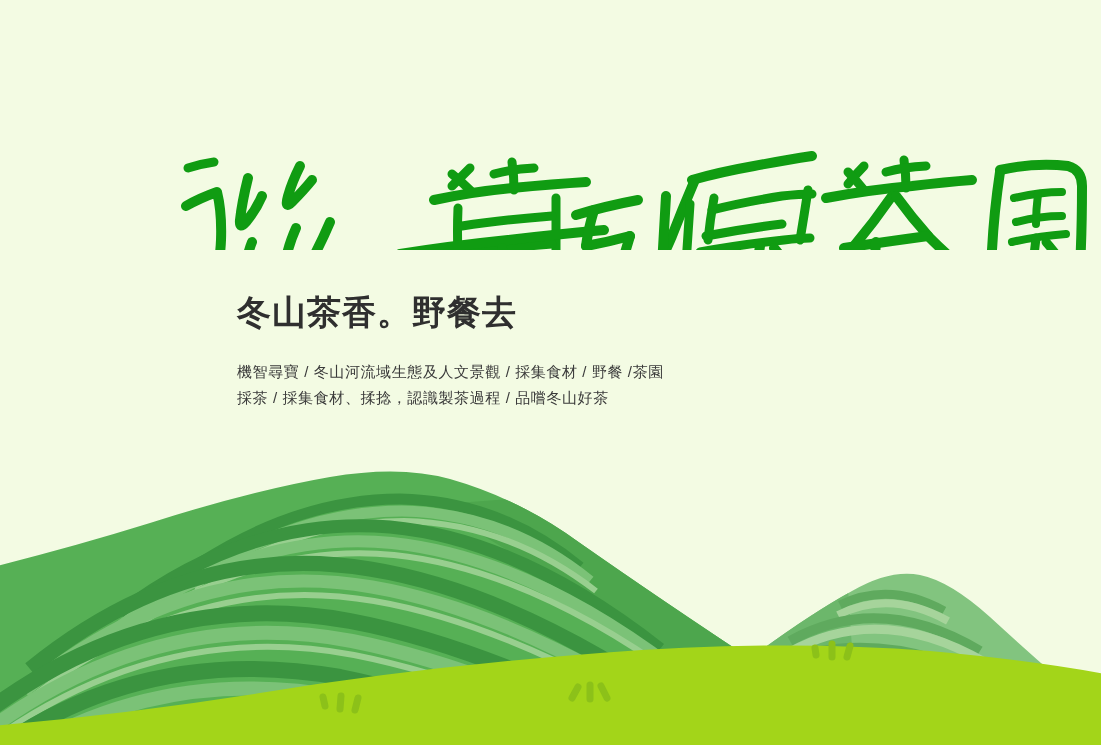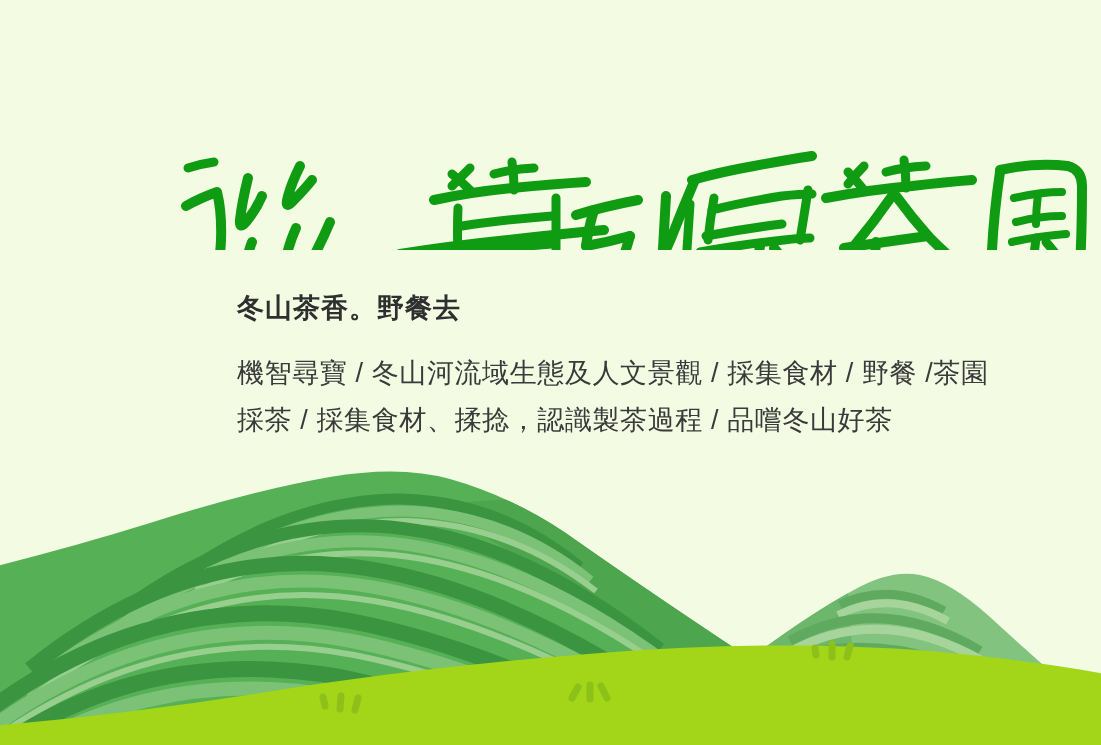--- a/index.html
+++ b/index.html
@@ -48,30 +48,30 @@
 
   
   .text-block {
     position: absolute;
     left: 237px;
     top: 292px;
     width: 700px;
   }
   .subtitle {
     margin: 0 0 26px 0;
-    font-size: 27px;
+    font-size: 34px;
     font-weight: bold;
     letter-spacing: 1px;
     color: #2f2f2f;
     line-height: 1.2;
     white-space: nowrap;
   }
   .desc-line {
     margin: 0;
-    font-size: 27px;
+    font-size: 15px;
     color: #3a3a3a;
     line-height: 1.72;
     letter-spacing: 0.6px;
     white-space: nowrap;
   }
 
   
   .hills {
     position: absolute;
     left: 0;

